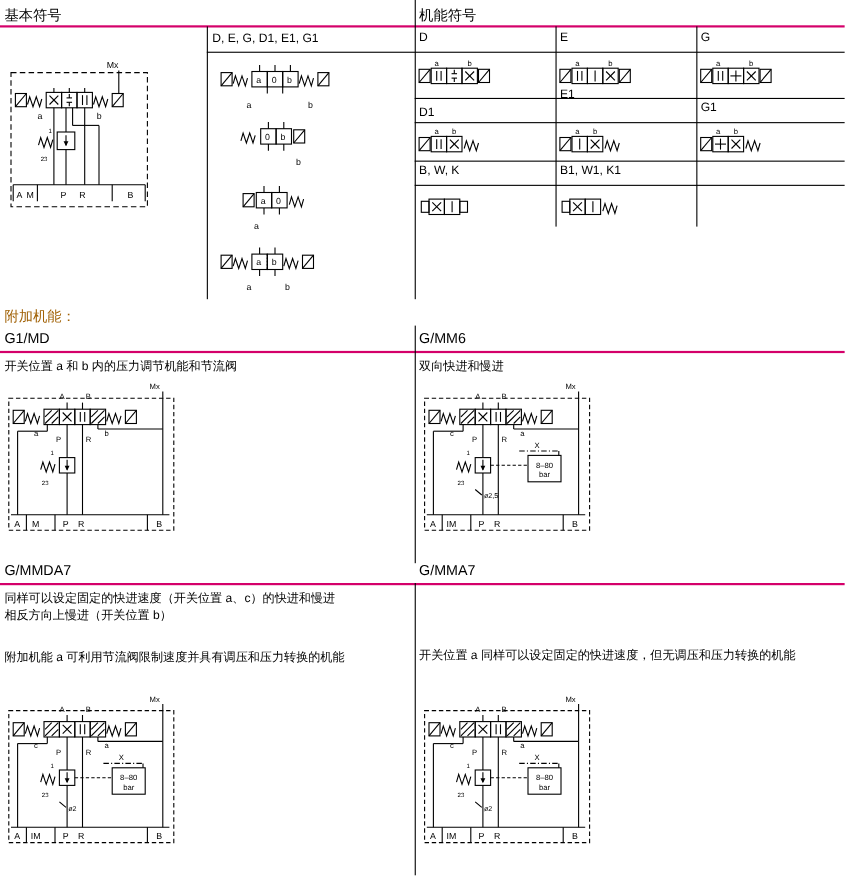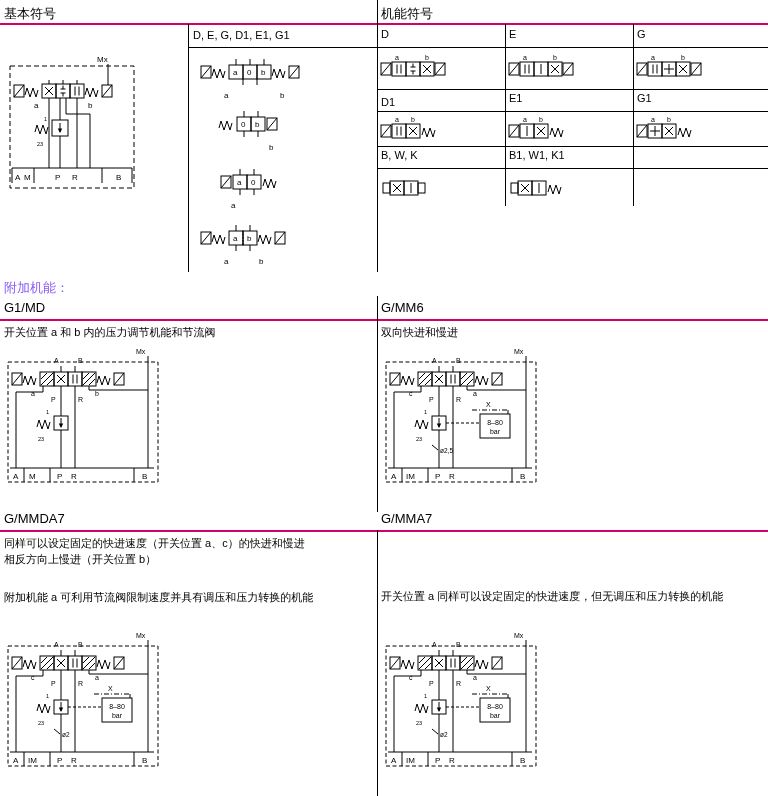--- a/index.html
+++ b/index.html
@@ -3,21 +3,21 @@
 <meta charset="utf-8">
 <style>
   html,body{margin:0;padding:0}
   body{width:768px;height:796px;position:relative;background:#fff;color:#000;
        font-family:"Liberation Sans","DejaVu Sans",sans-serif;font-size:13px;overflow:hidden}
   .t{position:absolute;white-space:nowrap}
   .wrap{position:absolute;white-space:normal;line-height:1.25}
   .rule{position:absolute;height:2px;background:#d4006a}
   .vl{position:absolute;width:1px;background:#000}
   .hl{position:absolute;height:1px;background:#000}
-  .accent{color:#8b5cf6}
+  .accent{color:#a16207}
   .small{font-size:11px}
   svg{position:absolute;overflow:visible}
   svg text{font-family:"Liberation Sans","DejaVu Sans",sans-serif}
 </style>
 </head>
 <body>
 
 <svg width="0" height="0" style="position:absolute">
 <defs>
   <g id="sol" stroke="#000" fill="none">
@@ -72,21 +72,21 @@
 <div class="vl" style="left:633px;top:24px;height:182px"></div>
 
 <div class="t small" style="left:193px;top:29px">D, E, G, D1, E1, G1</div>
 <div class="hl" style="left:188px;top:47px;width:580px"></div>
 
 <div class="t small" style="left:381px;top:28px">D</div>
 <div class="t small" style="left:509px;top:28px">E</div>
 <div class="t small" style="left:637px;top:28px">G</div>
 <div class="hl" style="left:377px;top:89px;width:391px"></div>
 <div class="t small" style="left:381px;top:96px">D1</div>
-<div class="t small" style="left:509px;top:92px">E1</div>
+<div class="t small" style="left:509px;top:80px">E1</div>
 <div class="t small" style="left:637px;top:92px">G1</div>
 <div class="hl" style="left:377px;top:111px;width:391px"></div>
 <div class="hl" style="left:377px;top:146px;width:391px"></div>
 <div class="t small" style="left:381px;top:149px">B, W, K</div>
 <div class="t small" style="left:509px;top:149px">B1, W1, K1</div>
 <div class="hl" style="left:377px;top:168px;width:391px"></div>
 
 <svg style="left:4px;top:50px" width="186" height="152" viewBox="0 0 186 152">
   <g stroke="#000" fill="none" stroke-width="1">
     <rect x="6" y="16" width="124" height="122" stroke-dasharray="5 3"></rect>

